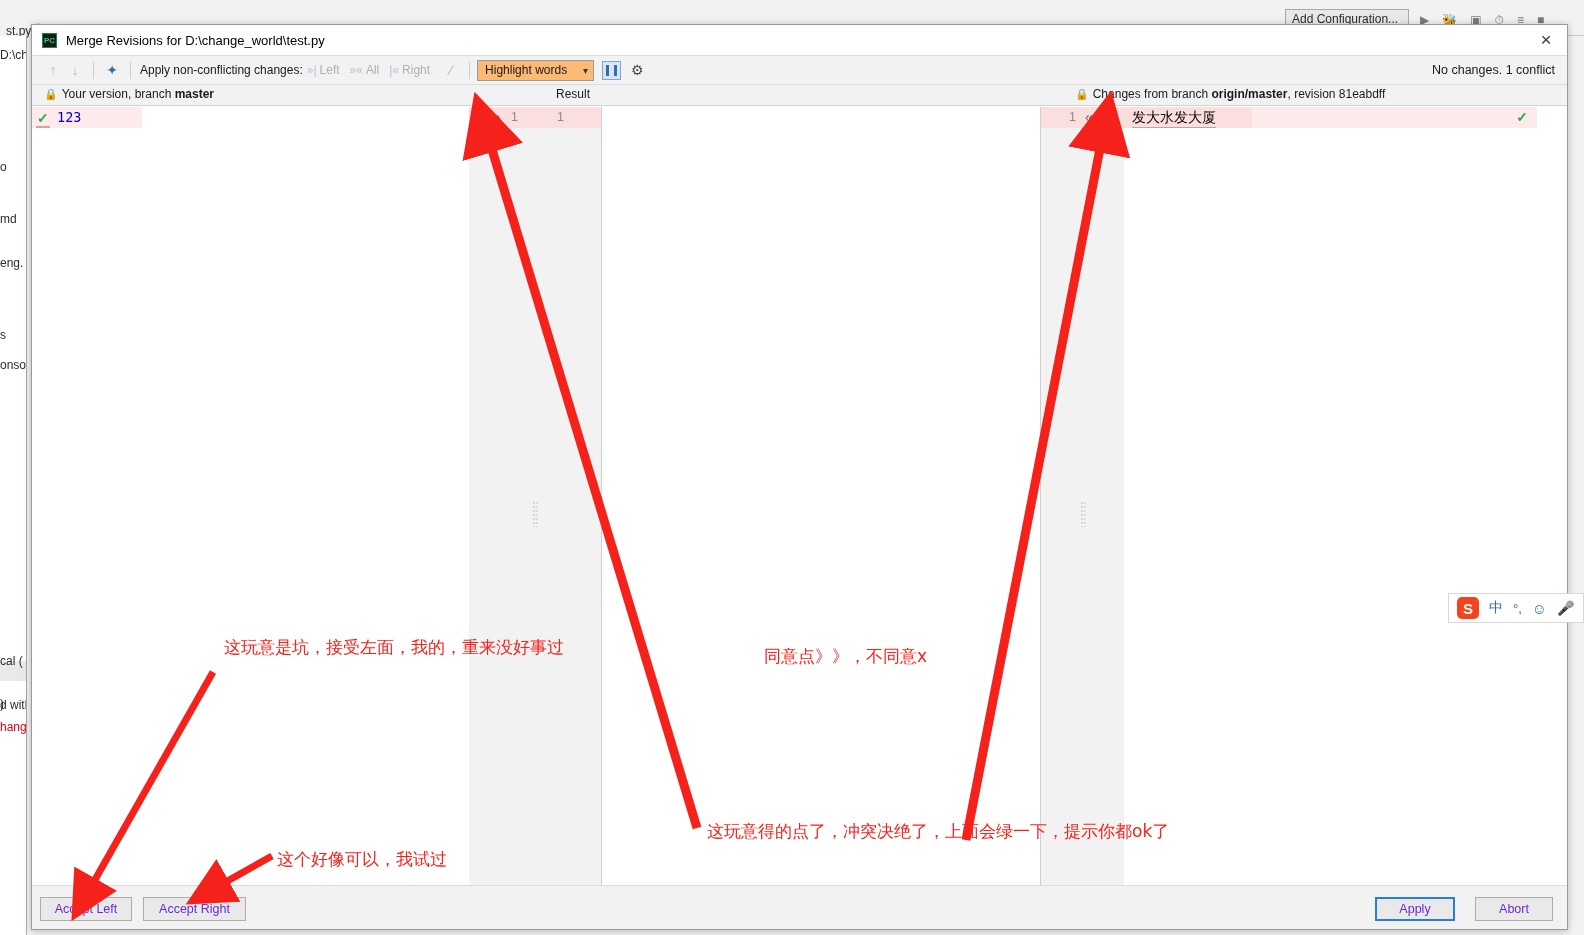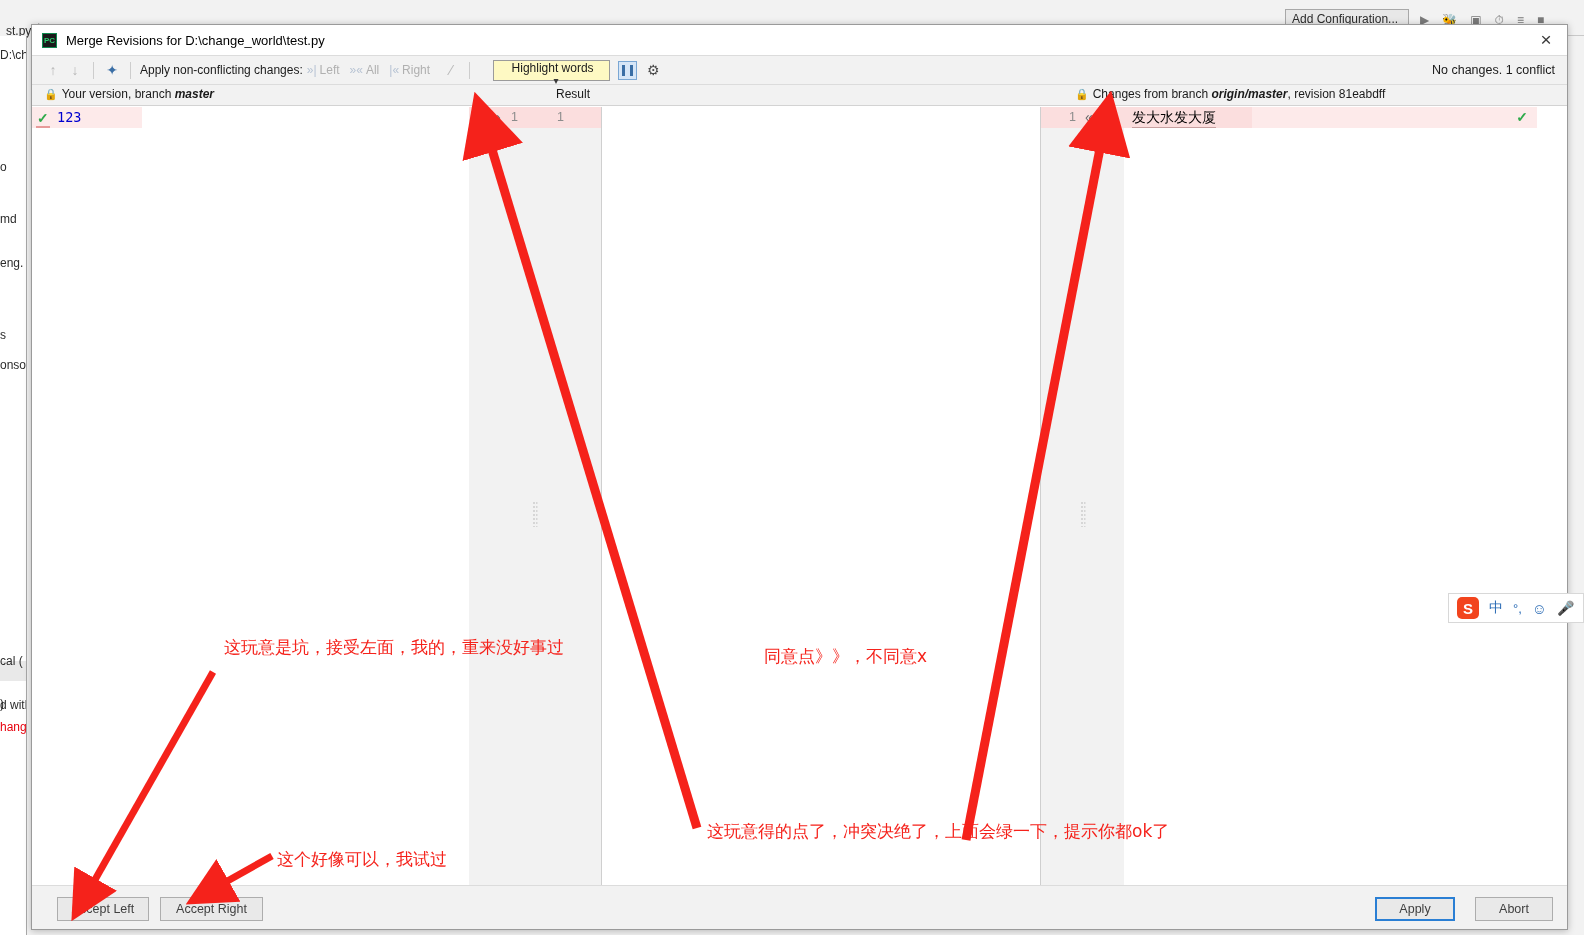--- a/index.html
+++ b/index.html
@@ -135,26 +135,25 @@
     font-size: 12px; color: #1a1a1a; margin: 0 4px 0 2px; white-space: nowrap;
   }
   .tb-action {
     display: flex; align-items: center; gap: 3px;
     font-size: 12px; color: #b0b0b0;
     margin-right: 10px; cursor: default;
   }
   .tb-action .gl { font-size: 12px; color: #b8c4d4; }
   .tb-select {
     height: 21px; min-width: 117px;
-    background: #fef9c3; border: 1px solid #9b9b9b;
+    background: #fdba74; border: 1px solid #9b9b9b;
     display: flex; align-items: center; justify-content: space-between;
     padding: 0 5px 0 7px;
     font-size: 12px; color: #1a1a1a; cursor: pointer;
-    margin-left: 16px;
-    flex-direction: column;
+    margin-left: 0;
   }
   .tb-select .cv { font-size: 10px; color: #3a3a3a; margin-left: 7px; }
   .tb-toggle {
     width: 19px; height: 19px; margin-left: 8px;
     border: 1px solid #7aa7d4; background: #d6e6f7;
     display: flex; align-items: center; justify-content: center;
     cursor: pointer;
   }
   .tb-toggle .bars {
     width: 11px; height: 11px;
@@ -172,21 +171,21 @@
   
   .panel-headers {
     position: relative;
     height: 21px; width: 100%;
     background: #f2f2f2;
     border-bottom: 1px solid #d3d3d3;
     font-size: 12px; color: #1a1a1a;
   }
   .ph { position: absolute; top: 2px; white-space: nowrap; }
   .ph .lock { font-size: 11px; margin-right: 4px; }
-  .ph b { font-weight: bold; font-style: italic; }
+  .ph b { font-weight: bold; }
 
   
   .panes {
     position: absolute;
     left: 0; top: 82px;
     width: 100%; height: 780px;
     background: #ffffff;
   }
   .pane {
     position: absolute; top: 0; height: 100%;
@@ -299,24 +298,23 @@
     position: absolute; left: 0; bottom: 0;
     width: 100%; height: 44px;
     background: #f2f2f2;
     border-top: 1px solid #dcdcdc;
   }
   .btn {
     position: absolute; top: 11px;
     height: 24px;
     background: #e9e9e9;
     border: 1px solid #adadad;
-    font-size: 12.5px; color: #404040;
+    font-size: 12.5px; color: #6d28d9;
     display: flex; align-items: center; justify-content: center;
     cursor: pointer;
-    margin-left: 17px;
   }
   .btn-accept-left  { left: 8px;   width: 92px; }
   .btn-accept-right { left: 111px; width: 103px; }
   .btn-apply {
     right: 112px; width: 80px;
     border: 2px solid #2a7fd4;
     background: #e9e9e9;
   }
   .btn-abort { right: 14px; width: 78px; }
 

